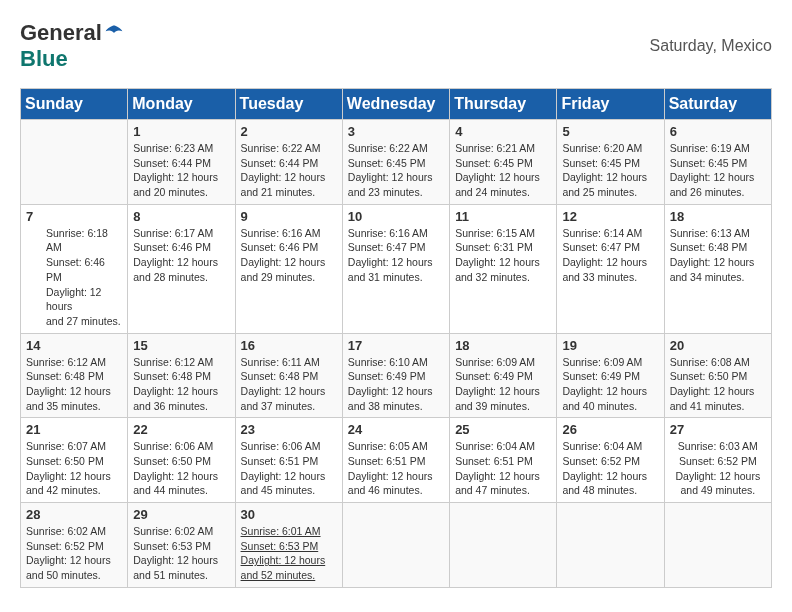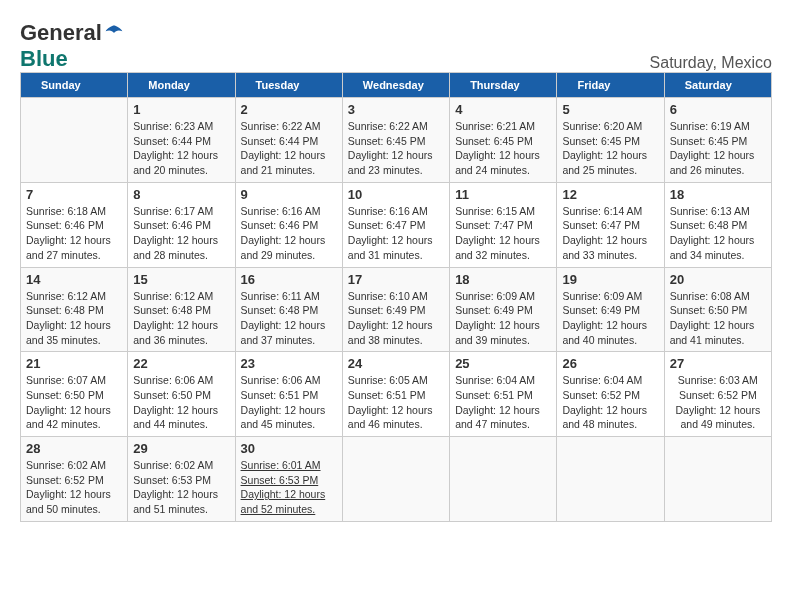--- a/index.html
+++ b/index.html
@@ -6,21 +6,22 @@
     body {
       font-family: Arial, sans-serif;
       background: #fff;
       width: 792px;
       min-height: 612px;
       padding: 20px;
     }
     .header {
       display: flex;
       justify-content: space-between;
-      align-items: flex-end;
+      align-items: center;
+      margin-bottom: 16px;
     }
     .logo {
       display: flex;
       flex-direction: column;
       align-items: flex-start;
     }
     .logo-text {
       display: flex;
       align-items: center;
     }
@@ -51,22 +52,22 @@
       font-size: 16px;
       color: #555;
     }
     table {
       width: 100%;
       border-collapse: collapse;
     }
     th {
       background-color: #1a5fa8;
       color: #fff;
-      font-size: 11px;
-      padding: 6px 20px;
+      font-size: 16px;
+      padding: 6px 4px;
       text-align: left;
       border: 1px solid #ccc;
     }
     td {
       border: 1px solid #ccc;
       vertical-align: top;
       padding: 4px 5px;
       font-size: 11px;
       color: #333;
       background: #fff;
@@ -166,21 +167,21 @@
           <span class="day-num">6</span>
           <div class="day-info" style="white-space: pre-line;">Sunrise: 6:19 AM
 Sunset: 6:45 PM
 Daylight: 12 hours
 and 26 minutes.</div>
         </td>
       </tr>
       <tr>
         <td>
           <span class="day-num">7</span>
-          <div class="day-info" style="white-space: pre-line;">Sunrise: 6:18 AM
+          <div class="day-info" style="white-space: pre-line; margin-left: 20px;">Sunrise: 6:18 AM
 Sunset: 6:46 PM
 Daylight: 12 hours
 and 27 minutes.</div>
         </td>
         <td>
           <span class="day-num">8</span>
           <div class="day-info" style="white-space: pre-line;">Sunrise: 6:17 AM
 Sunset: 6:46 PM
 Daylight: 12 hours
 and 28 minutes.</div>
@@ -195,21 +196,21 @@
         <td>
           <span class="day-num">10</span>
           <div class="day-info" style="white-space: pre-line;">Sunrise: 6:16 AM
 Sunset: 6:47 PM
 Daylight: 12 hours
 and 31 minutes.</div>
         </td>
         <td>
           <span class="day-num">11</span>
           <div class="day-info" style="white-space: pre-line;">Sunrise: 6:15 AM
-Sunset: 7:47 PM
+Sunset: 6:31 PM
 Daylight: 12 hours
 and 32 minutes.</div>
         </td>
         <td>
           <span class="day-num">12</span>
           <div class="day-info" style="white-space: pre-line;">Sunrise: 6:14 AM
 Sunset: 6:47 PM
 Daylight: 12 hours
 and 33 minutes.</div>
         </td>

